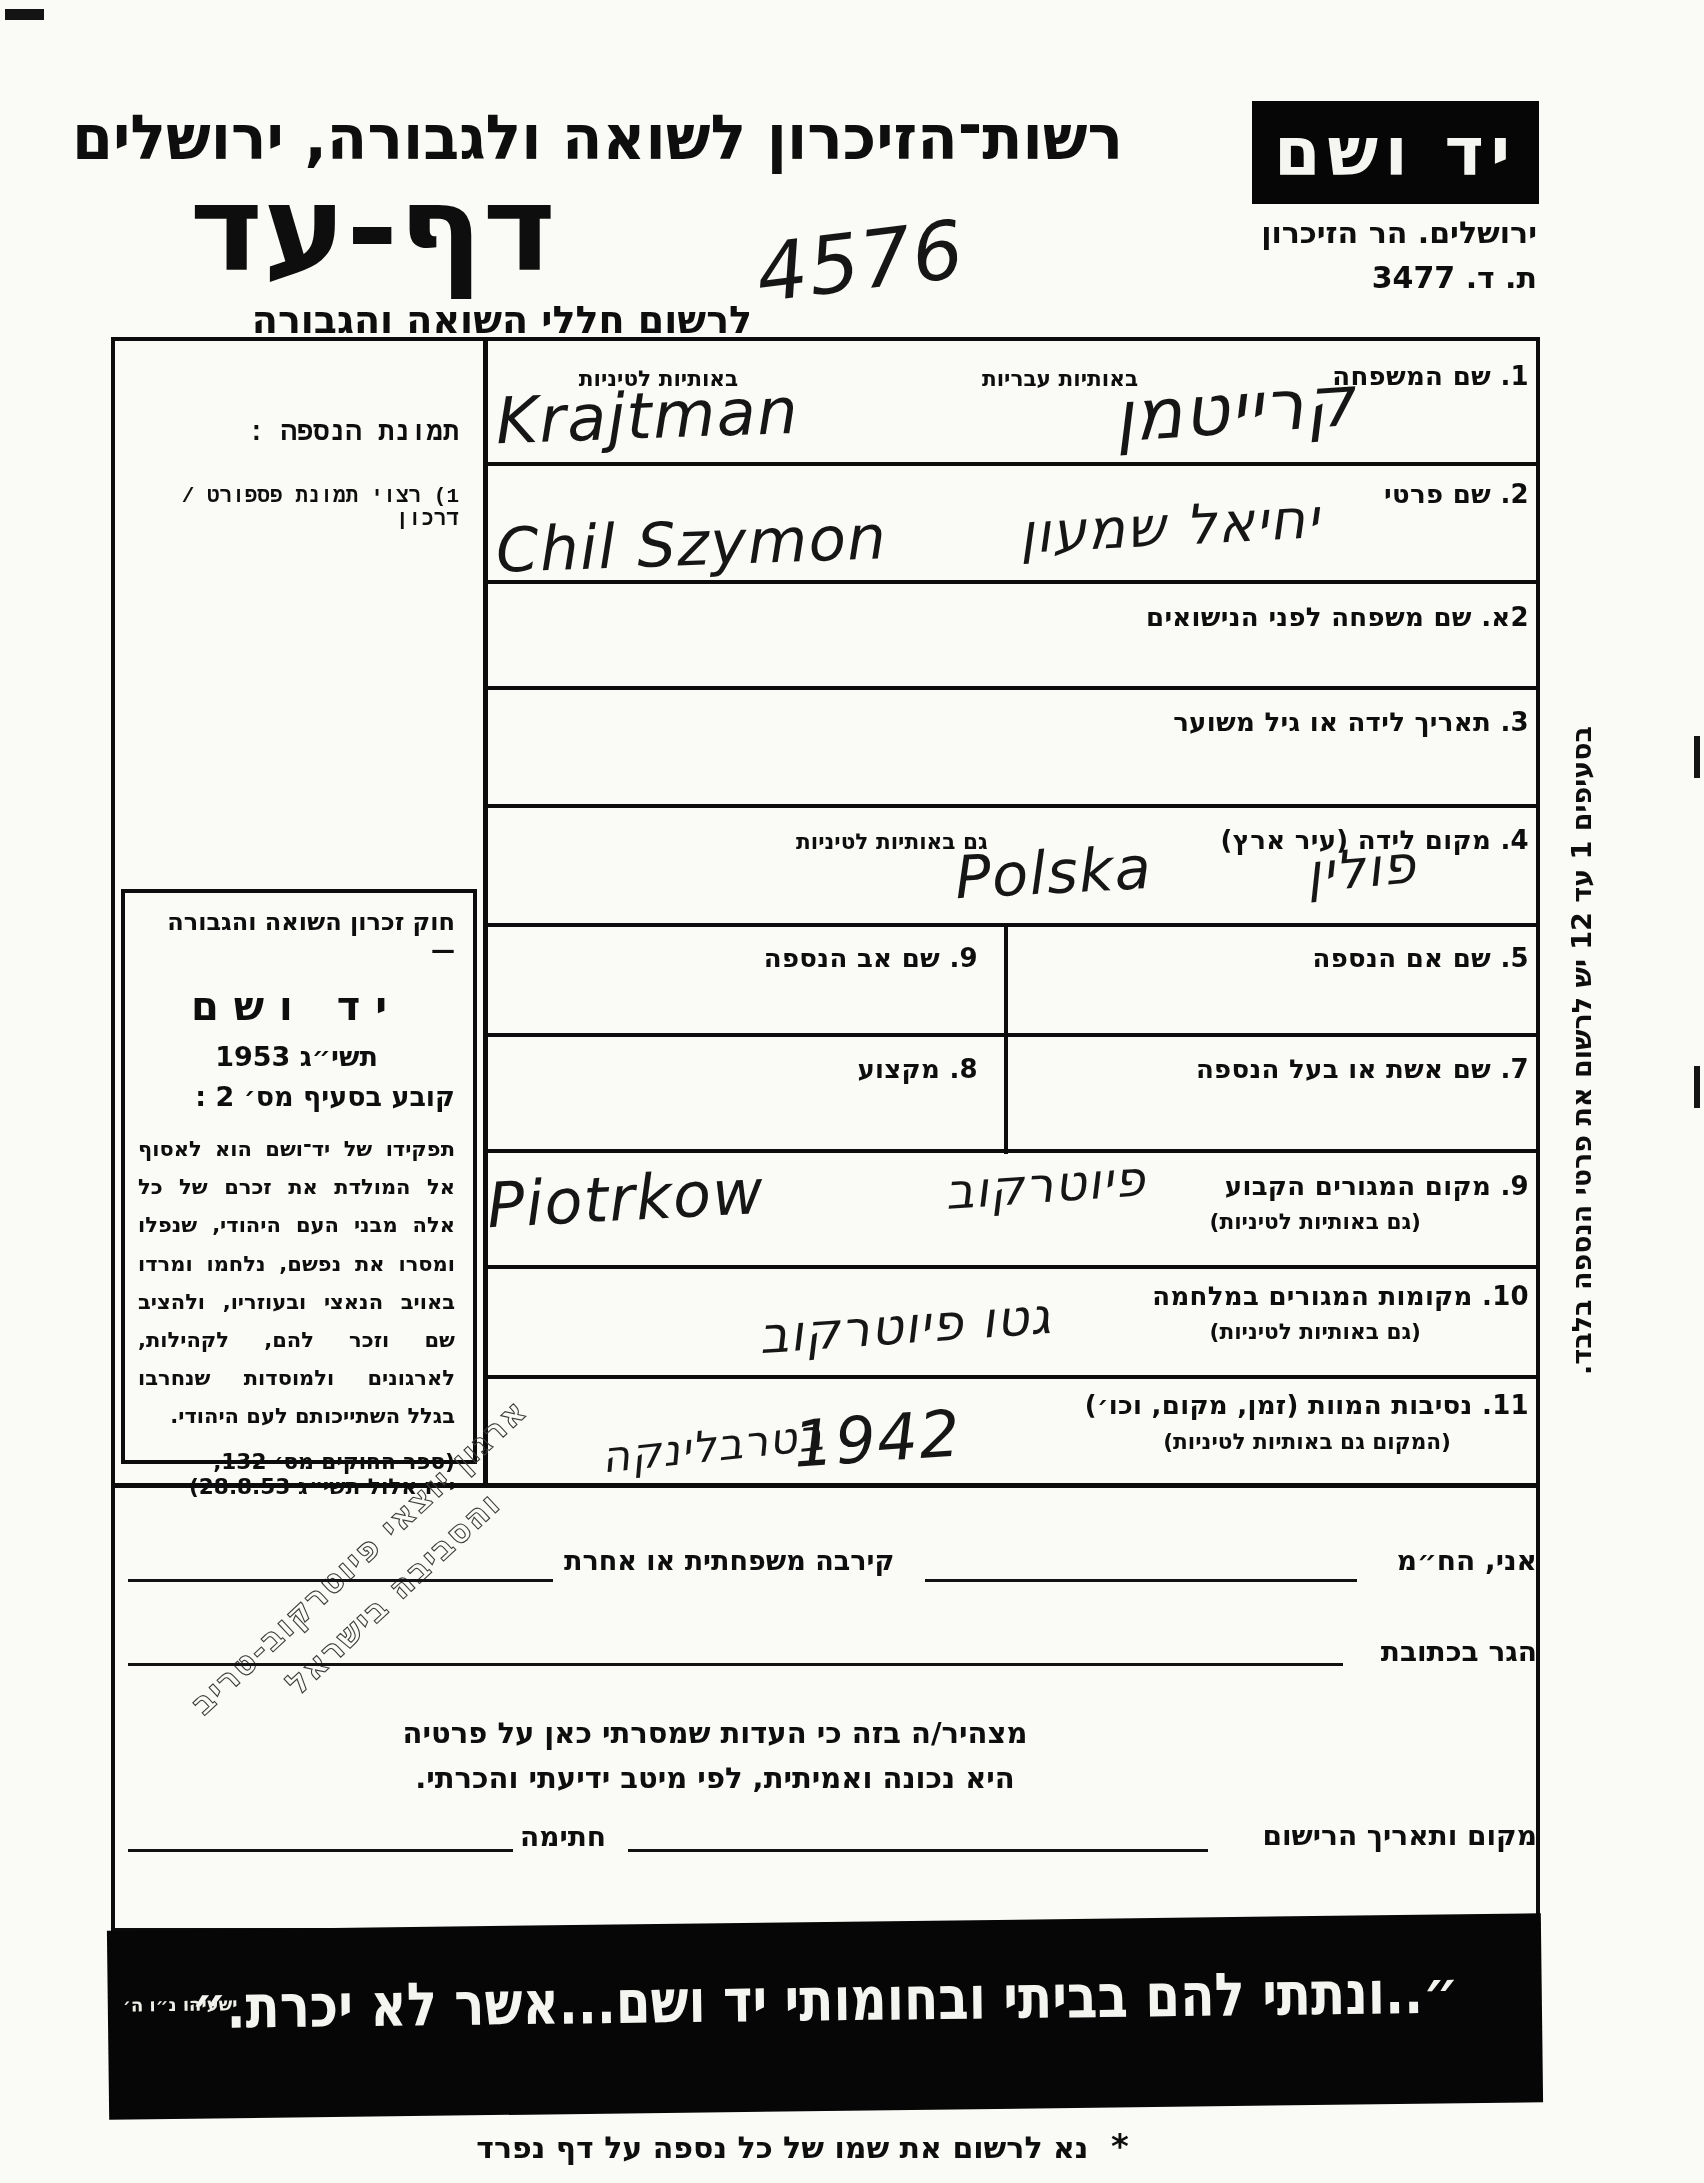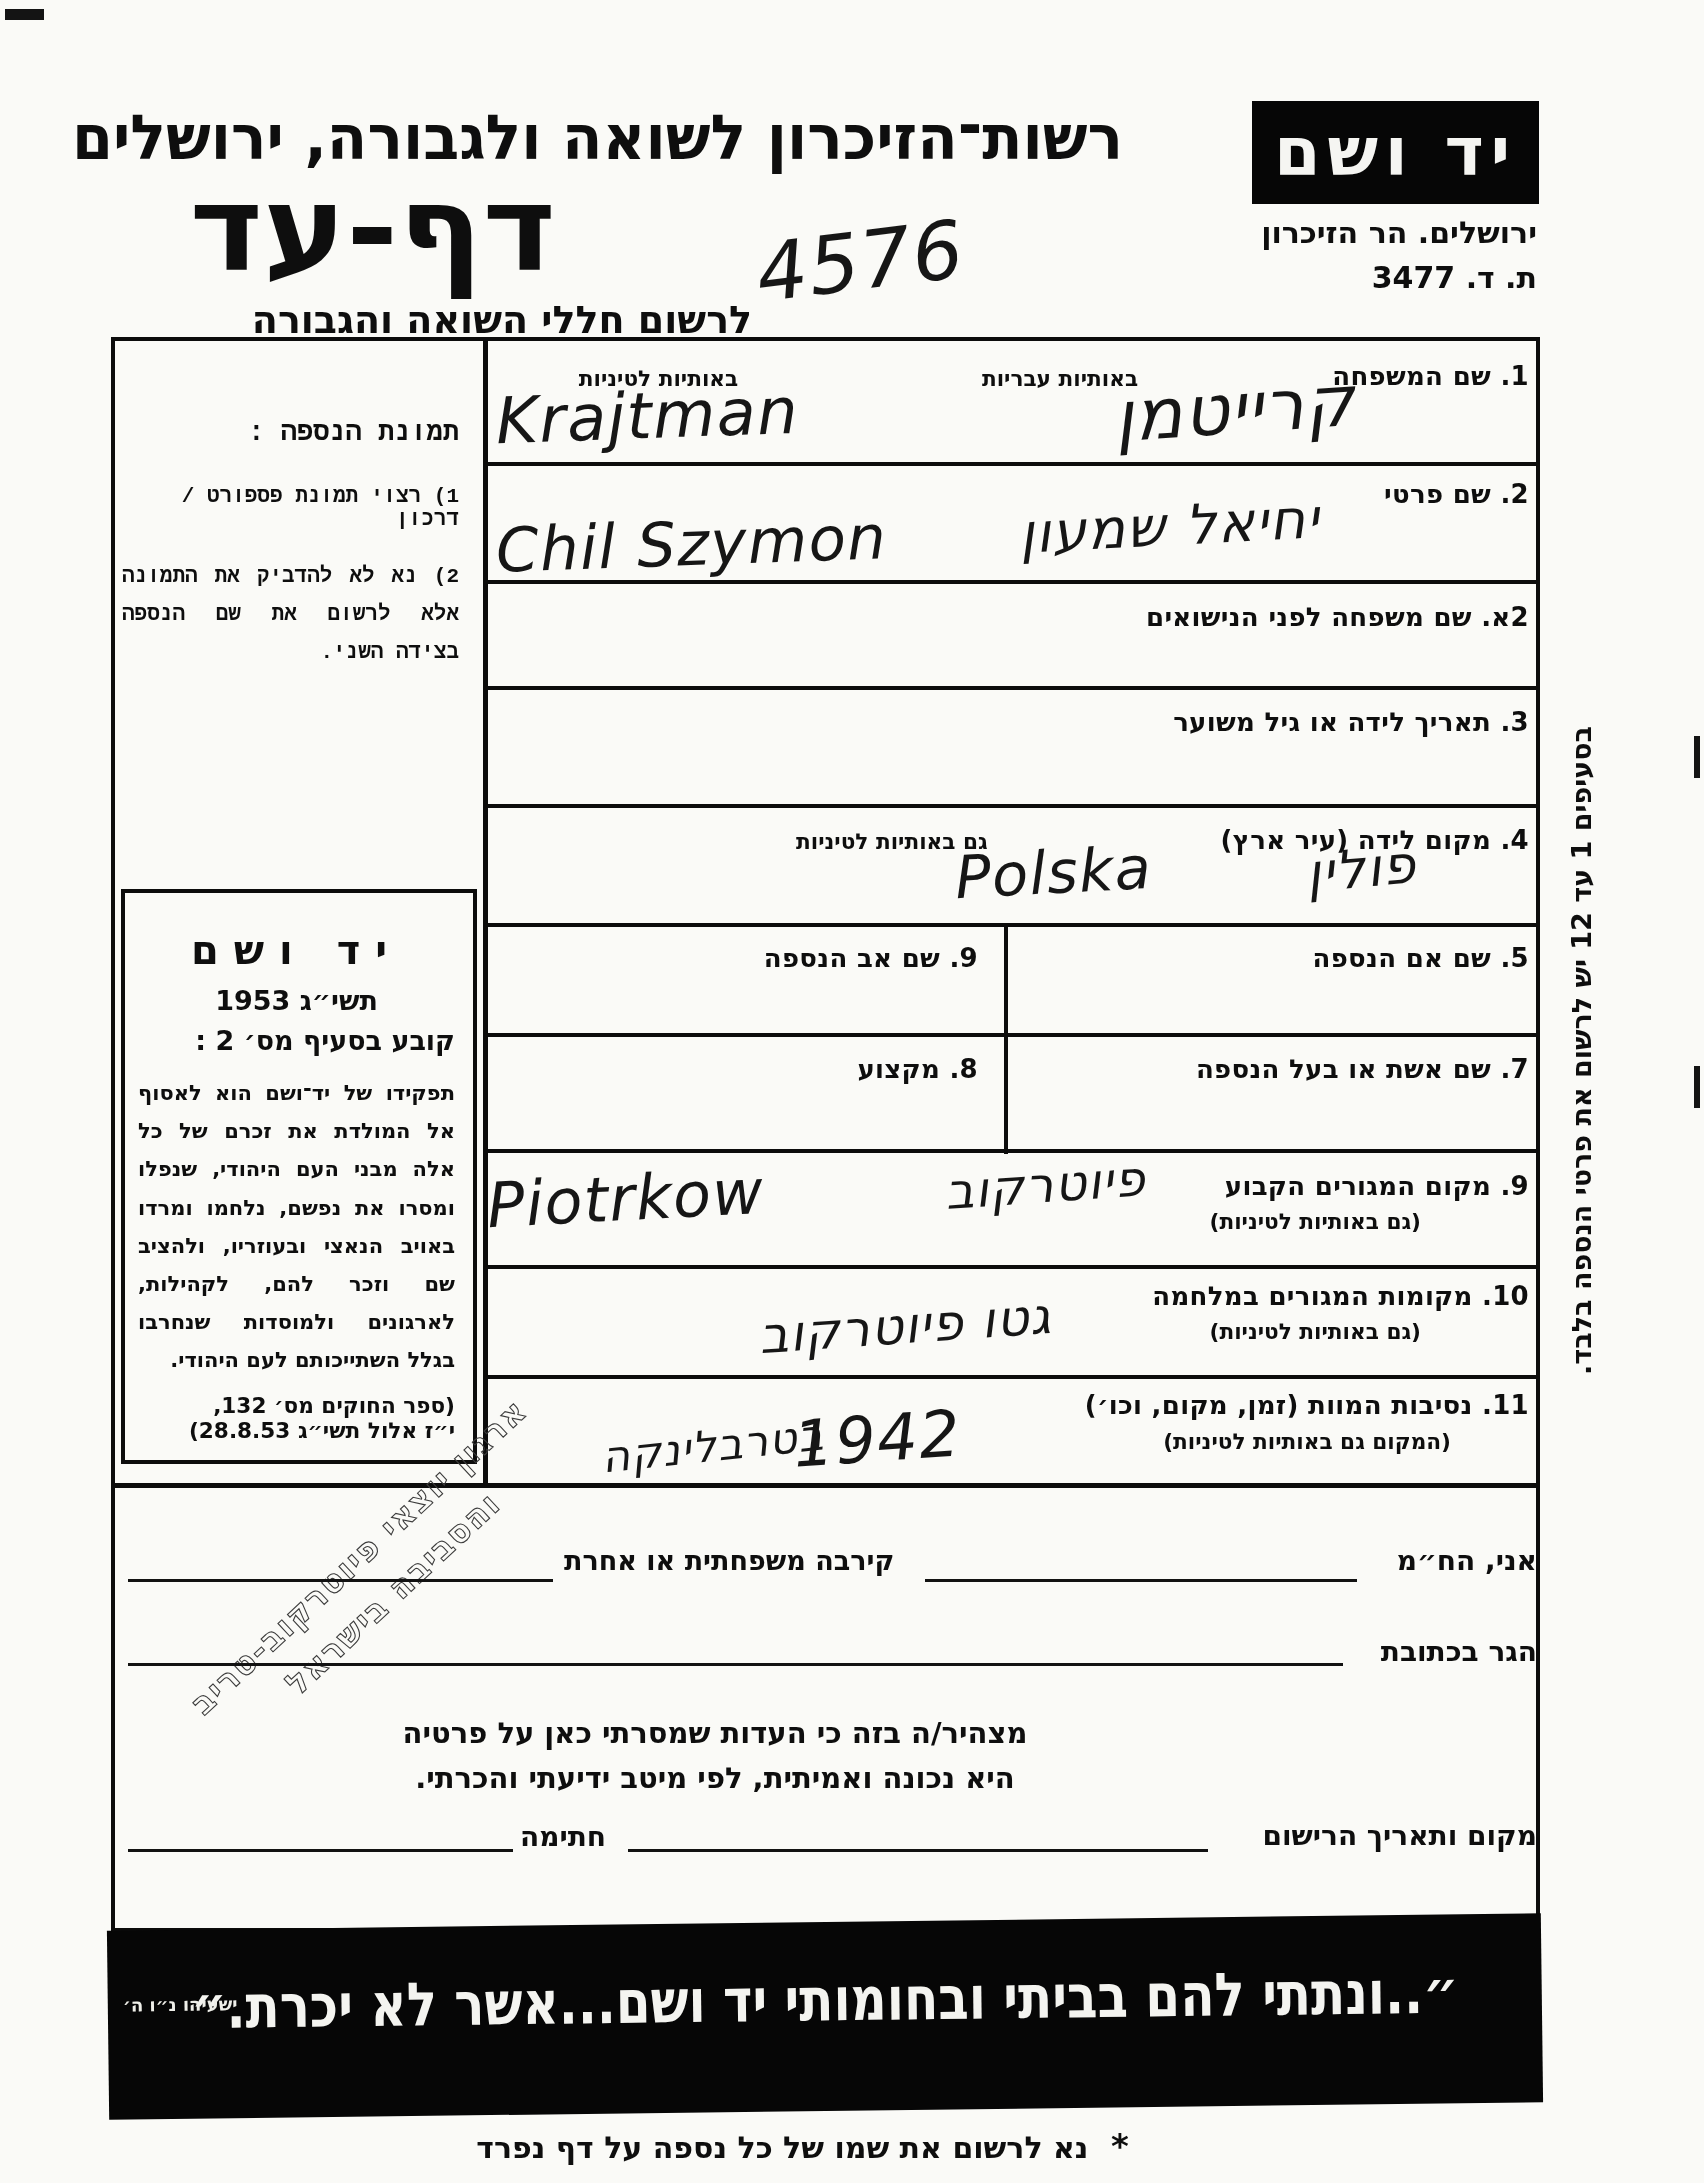--- a/index.html
+++ b/index.html
@@ -64,25 +64,25 @@
 <div class="abs hline" style="left:483px;top:1033px;width:1054px;"></div>
 <div class="abs hline" style="left:483px;top:1149px;width:1054px;"></div>
 <div class="abs hline" style="left:483px;top:1265px;width:1054px;"></div>
 <div class="abs hline" style="left:483px;top:1375px;width:1054px;"></div>
 <div class="abs hline" style="left:111px;top:1483px;width:1426px;height:4.7px;"></div>
 <div class="abs vline" style="left:1004px;top:923px;width:4px;height:231px;"></div>
 
 <div class="abs rtl" style="left:122px;top:418px;width:337px;text-align:right;font-family:Liberation Mono, monospace;">
   <div style="font-size:27px;font-weight:700;margin-bottom:37px;">תמונת הנספה :</div>
   <div style="font-size:21px;font-weight:700;margin-bottom:27px;">1) רצוי תמונת פספורט / דרכון</div>
-  <div style="font-size:21px;font-weight:700;line-height:1.8;text-align:justify;">2) נא לא להדביק את התמונה אלא לרשום את שם הנספה בצידה השני.</div>
 </div>
 
 <div class="abs" style="left:121px;top:889px;width:348px;height:567px;border:4px solid #0c0c0c;"></div>
 <div class="abs rtl" style="left:138px;top:908px;width:317px;text-align:right;">
+  <div style="font-size:24px;font-weight:700;">חוק זכרון השואה והגבורה —</div>
   <div style="font-size:40px;font-weight:900;text-align:center;letter-spacing:15px;margin-top:19px;">יד ושם</div>
   <div style="font-size:27px;font-weight:700;text-align:center;margin-top:12px;">תשי״ג 1953</div>
   <div style="font-size:27px;font-weight:700;text-align:right;margin-top:9.4px;">קובע בסעיף מס׳ 2 :</div>
   <div style="font-size:21px;font-weight:700;line-height:1.82;text-align:justify;margin-top:17.5px;">תפקידו של יד־ושם הוא לאסוף אל המולדת את זכרם של כל אלה מבני העם היהודי, שנפלו ומסרו את נפשם, נלחמו ומרדו באויב הנאצי ובעוזריו, ולהציב שם וזכר להם, לקהילות, לארגונים ולמוסדות שנחרבו בגלל השתייכותם לעם היהודי.</div>
   <div style="font-size:21.6px;font-weight:700;margin-top:13.5px;">(ספר החוקים מס׳ 132,</div>
   <div style="font-size:21.6px;font-weight:700;">י״ז אלול תשי״ג 28.8.53)</div>
 </div>
 
 <div class="abs rtl nw vert-note" style="left:854px;top:726px;width:712px;">בסעיפים 1 עד 12 יש לרשום את פרטי הנספה בלבד.</div>
 

